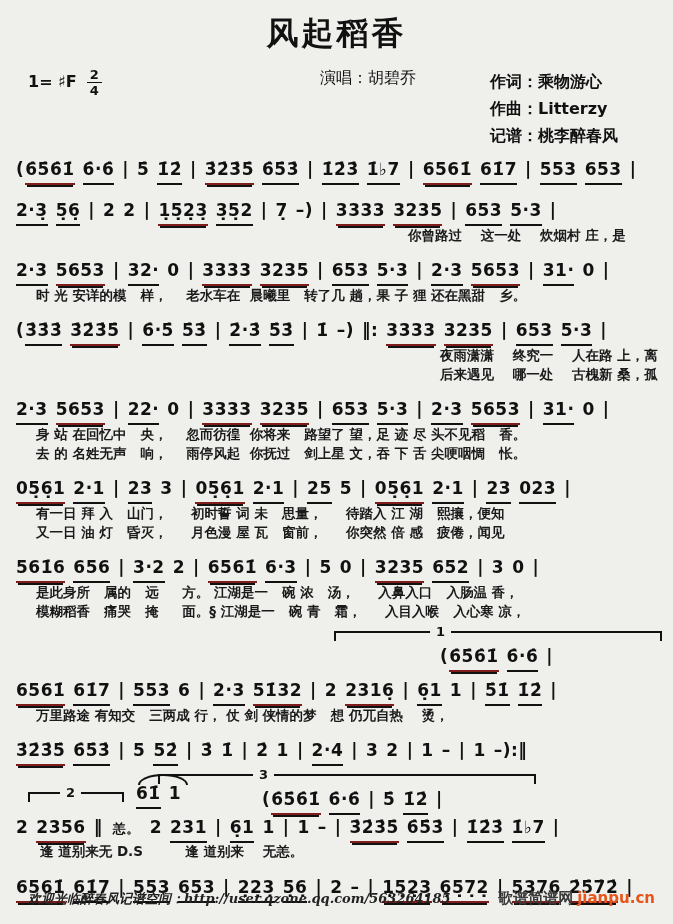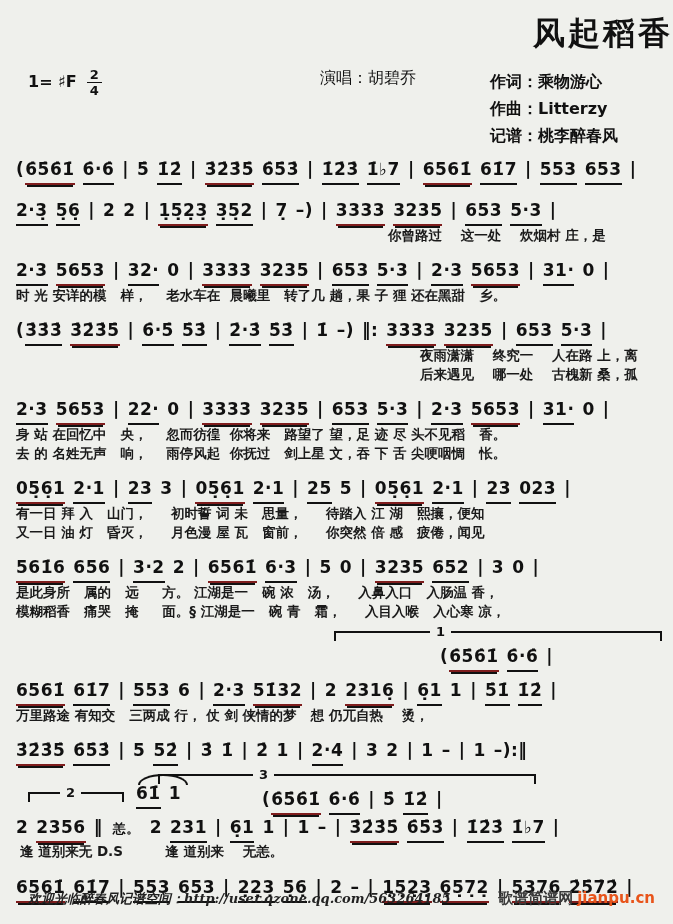--- a/index.html
+++ b/index.html
@@ -4,40 +4,40 @@
 <style>
   html,body{margin:0;padding:0;}
   body{
     width:673px;height:924px;
     background:#eff0ec;
     font-family:"DejaVu Sans","Liberation Sans",sans-serif;
     color:#111;position:relative;overflow:hidden;
   }
   .sheet{position:relative;width:100%;height:100%;}
   .title{
-    text-align:right;font-size:32px;font-weight:bold;
+    text-align:center;font-size:32px;font-weight:bold;
     letter-spacing:3px;padding-top:12px;
   }
   .meta{position:relative;height:88px;margin:4px 28px 0 28px;font-size:16px;}
   .key-sig{position:absolute;left:0;top:8px;font-weight:bold;font-size:16px;}
   .ts{display:inline-block;vertical-align:middle;text-align:center;
       font-size:13px;line-height:13px;font-weight:bold;margin-left:10px;}
   .ts .top{display:block;border-bottom:1.5px solid #111;padding:0 3px 1px 3px;}
   .ts .bot{display:block;padding-top:1px;}
   .singer{position:absolute;left:292px;top:8px;font-weight:400;}
   .credits{position:absolute;left:462px;top:8px;line-height:27px;font-weight:600;}
   .credits div{white-space:nowrap;}
 
   .system{margin:0 16px;}
   .notes{font-size:17px;font-weight:bold;white-space:nowrap;letter-spacing:.5px;line-height:26px;}
   .notes span{margin-right:8px;display:inline-block;}
   .notes .beam{border-bottom:2px solid #111;padding-bottom:1px;}
   .notes .beam2{border-bottom:2px solid #7f1d1d;box-shadow:0 4px 0 -2px #111;padding-bottom:1px;}
   .notes .cjk-tok{font-size:13px;font-weight:600;margin:0 10px 0 2px;}
-  .lyric{font-size:13.5px;font-weight:600;color:#1a1a1a;white-space:pre;line-height:19px;margin-left:0;}
+  .lyric{font-size:13.5px;font-weight:600;color:#1a1a1a;white-space:pre;line-height:19px;margin-left:20px;}
   .mt8{margin-top:8px;} .mt12{margin-top:12px;}
   .ind-a{padding-left:372px;} .ind-b{padding-left:404px;}
 
   
   .volta1-block{position:relative;height:50px;margin:6px 16px 0 16px;}
   .vbracket{position:absolute;border-top:2px solid #111;}
   .vbracket:before{content:"";position:absolute;left:0;top:0;width:2px;height:8px;background:#111;}
   .vbracket:after{content:"";position:absolute;right:0;top:0;width:2px;height:8px;background:#111;}
   .vlabel{position:absolute;top:-9px;background:#eff0ec;padding:0 6px;font-size:13px;font-weight:bold;}
   .v1{left:318px;top:4px;width:328px;}

